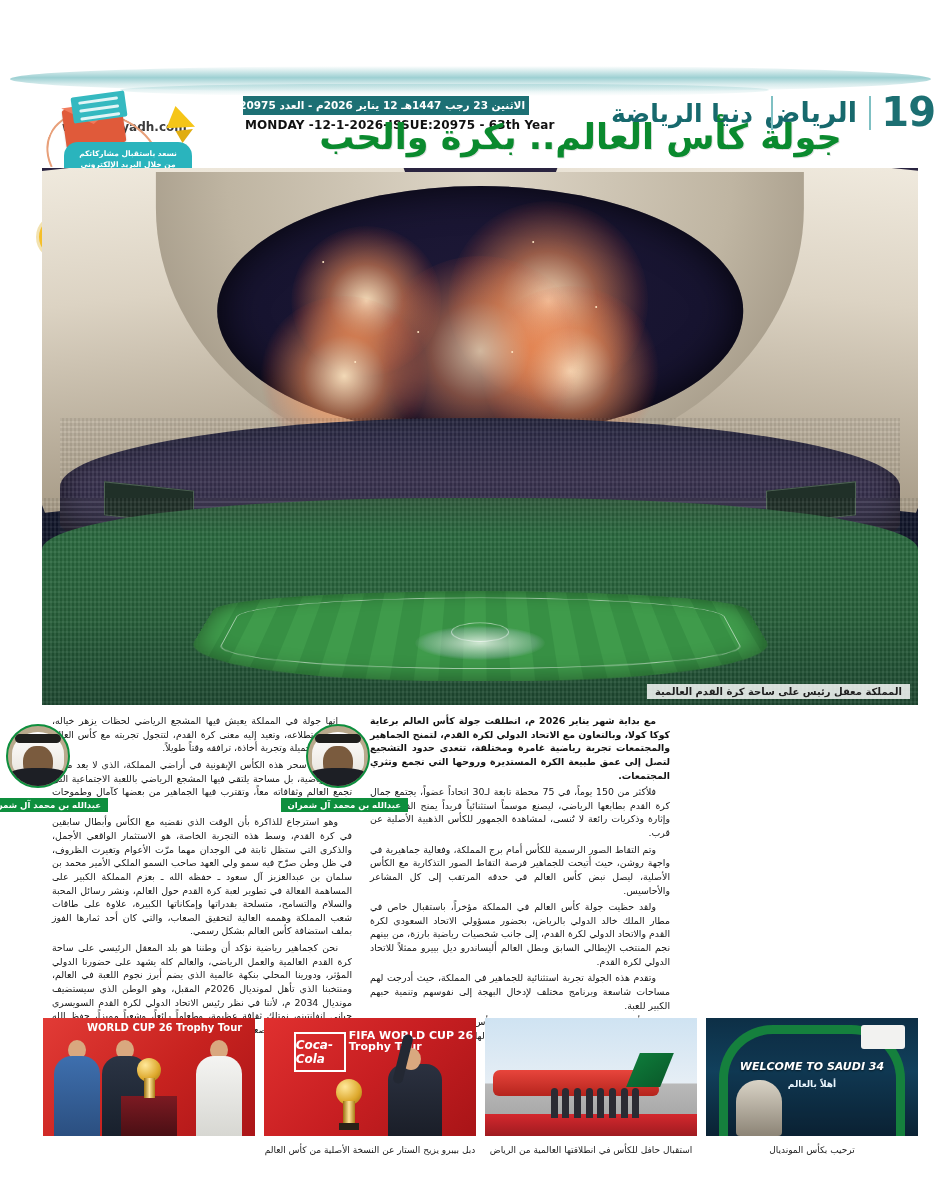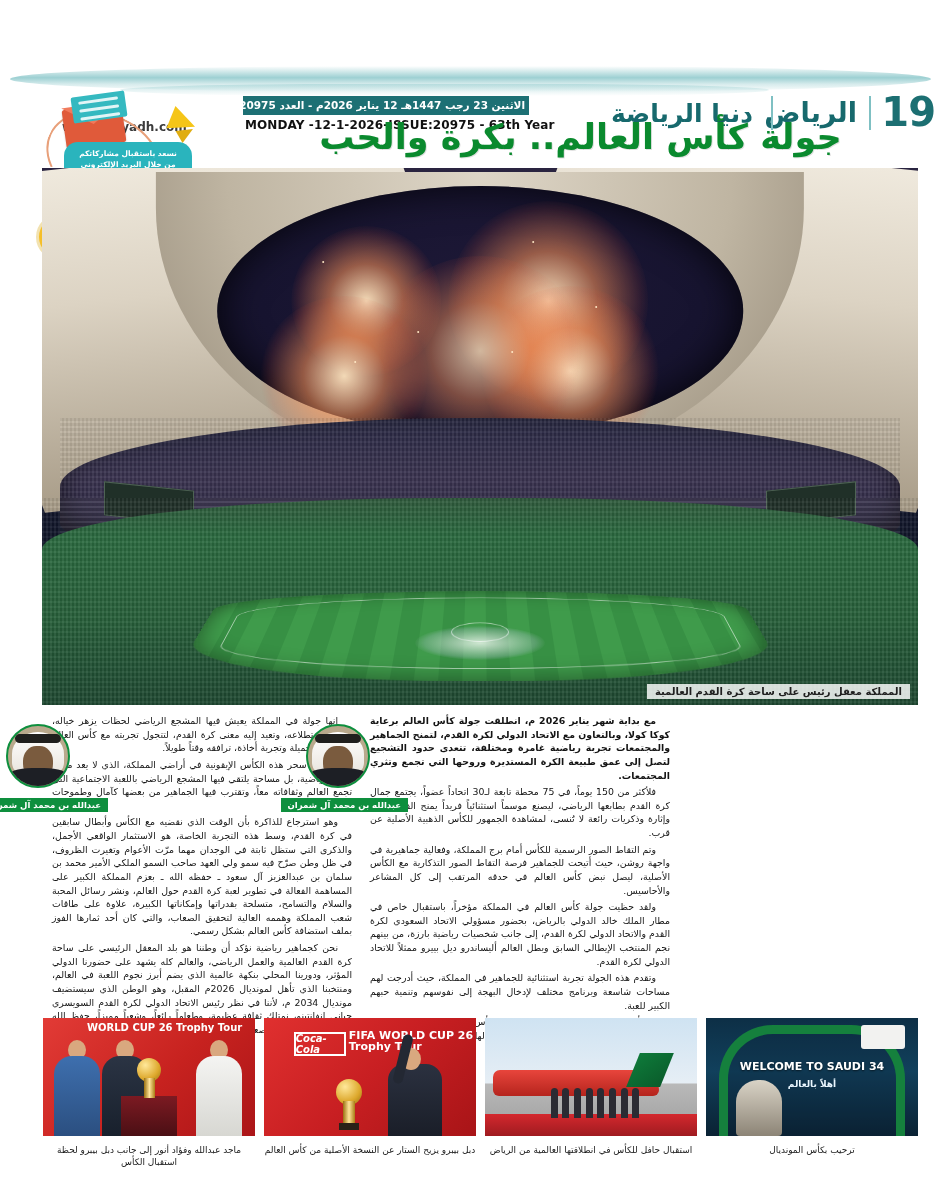--- a/index.html
+++ b/index.html
@@ -322,20 +322,21 @@
   .p1-bg { position: absolute; inset: 0; background: linear-gradient(180deg,#0d2f46 0%,#11405c 45%,#0a2233 100%); }
   .p1-arch {
     position: absolute; left: 6%; top: 6%; right: 6%; bottom: 0;
     border: 9px solid #15803d; border-bottom: 0;
     border-radius: 54px 54px 0 0; background: rgba(10,30,50,0.25);
   }
   .p1-text {
     position: absolute; left: 50%; top: 36%; transform: translateX(-50%);
     color: #fff; font-size: 11px; font-weight: 700; direction: ltr; white-space: nowrap;
     text-shadow: 0 1px 2px rgba(0,0,0,.6);
+    font-style: italic;
   }
   .p1-sub {
     position: absolute; left: 50%; top: 52%; transform: translateX(-50%);
     color: #eaf7ff; font-size: 9px; font-weight: 700; white-space: nowrap;
   }
   .p1-fig {
     position: absolute; left: 14%; bottom: 0; width: 46px; height: 56px;
     background: linear-gradient(180deg,#d9d3c6,#8c8476); border-radius: 22px 22px 4px 4px;
   }
   .p1-logo {
@@ -359,22 +360,22 @@
   }
   .p2-people { position: absolute; left: 30%; bottom: 18px; width: 46%; height: 36px; }
   .p2-people i {
     position: absolute; bottom: 0; width: 7px; height: 30px; border-radius: 4px 4px 0 0;
     background: #2b2b33;
   }
 
   
   .p3-bg { position: absolute; inset: 0; background: linear-gradient(135deg,#e0302f 0%,#c81f22 50%,#a81417 100%); }
   .p3-cc {
-    position: absolute; left: 14%; top: 12%; width: 52px; height: 24px;
-    border: 2px solid #fff; color: #fff; font-size: 10px; font-weight: 700;
+    position: absolute; left: 14%; top: 12%; width: 52px; height: 40px;
+    border: 2px solid #fff; color: #fff; font-size: 12px; font-weight: 700;
     display: flex; align-items: center; justify-content: center; direction: ltr;
     font-style: italic;
   }
   .p3-txt {
     position: absolute; left: 40%; top: 10%; color: #fff; font-size: 11px;
     font-weight: 700; line-height: 1.05; direction: ltr; text-align: left;
   }
   .p3-cup {
     position: absolute; left: 34%; bottom: 4%; width: 26px; height: 52px;
   }
@@ -609,18 +610,17 @@
           <div class="p4-head" style="background:#d9a87f;"></div>
           <div class="p4-thobe" style="background:linear-gradient(180deg,#3e6fae,#2b4f80);"></div>
         </div>
 
         <div class="p4-plinth"></div>
         <div class="p4-cup">
           <div class="g"></div>
           <div class="s"></div>
         </div>
       </div>
-      <div class="cap">ماجد عبدالله وفؤاد أنور إلى جانب دبل بيبرو لحظة استقبال الكأس</div>
     </div>
 
   </div>
 
 </div>
 
 </body></html>

